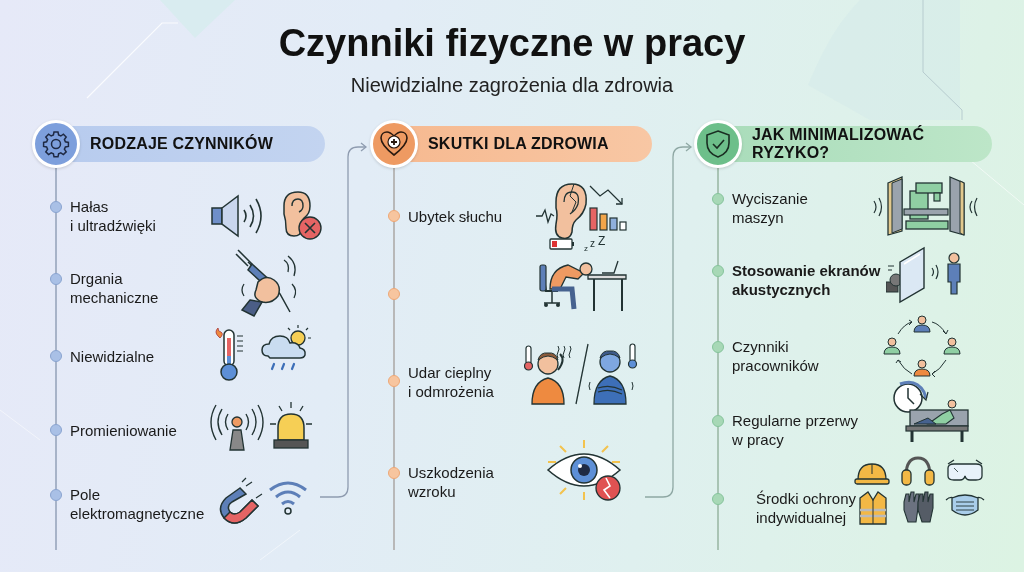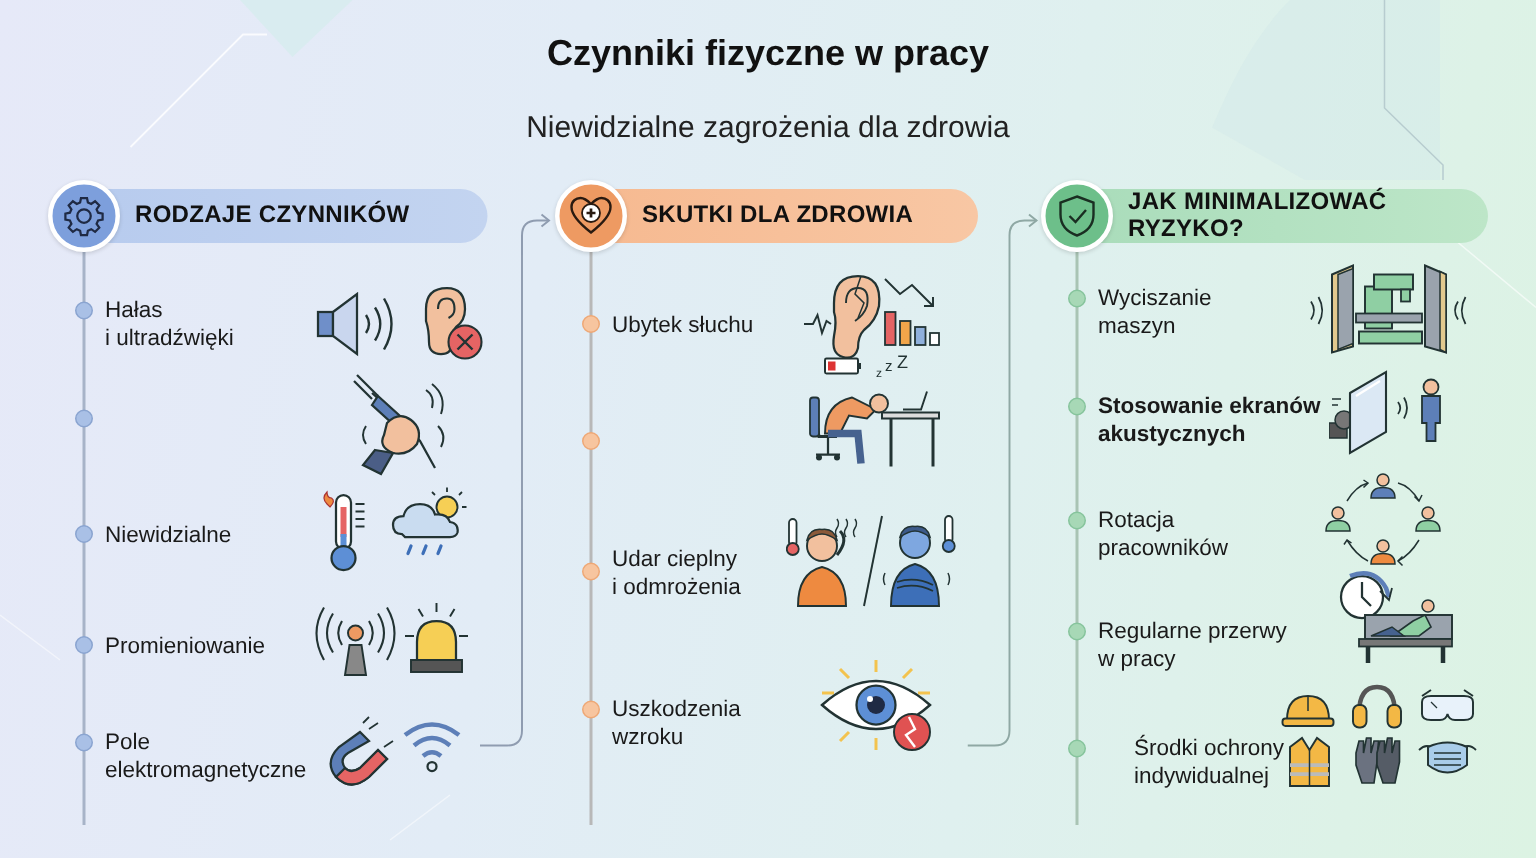--- a/index.html
+++ b/index.html
@@ -6,21 +6,21 @@
   html, body { width: 1024px; height: 572px; overflow: hidden; }
   body {
     font-family: "Liberation Sans", "DejaVu Sans", sans-serif;
     background: linear-gradient(100deg, #e6e9f8 0%, #e2ecf6 35%, #dff0ef 65%, #dcf3e3 100%);
     position: relative;
     color: #1a1a1a;
   }
   .bg-deco { position: absolute; pointer-events: none; }
   .title {
     position: absolute; top: 22px; left: 0; width: 1024px; text-align: center;
-    font-size: 24px; font-weight: 700; color: #111; letter-spacing: 0px;
+    font-size: 38px; font-weight: 700; color: #111; letter-spacing: 0px;
   }
   .subtitle {
     position: absolute; top: 74px; left: 0; width: 1024px; text-align: center;
     font-size: 20px; color: #222;
   }
   .column { position: absolute; top: 120px; height: 440px; }
   .col-1 { left: 32px; width: 300px; }
   .col-2 { left: 370px; width: 290px; }
   .col-3 { left: 694px; width: 300px; }
 
@@ -115,20 +115,22 @@
     <svg class="item-icon" style="left:242px;top:0px" width="50" height="54" viewBox="0 0 50 54">
       <path d="M10,18 Q10,4 24,4 Q36,4 36,18 Q36,26 30,30 Q26,34 27,42 Q27,48 20,48 Q12,48 12,40 Q12,32 10,26 Z" fill="#f2c09e" stroke="#233" stroke-width="1.5"></path>
       <path d="M18,18 Q18,11 24,11 Q29,11 29,18 Q29,22 25,24" fill="none" stroke="#233" stroke-width="1.4"></path>
       <circle cx="36" cy="40" r="11" fill="#e56464" stroke="#233" stroke-width="1.4"></circle>
       <path d="M31,35 L41,45 M41,35 L31,45" stroke="#233" stroke-width="1.6"></path>
     </svg>
   </div>
 
   <div class="item" style="top:140px">
     <div class="dot" style="top: 13px;"></div>
+    <div class="item-label" style="top: 9px;">Drgania
+mechaniczne</div>
     <svg class="item-icon" style="left:196px;top:-14px" width="80" height="72" viewBox="0 0 80 72">
       <path d="M10,4 L24,18" stroke="#233" stroke-width="1.5"></path>
       <path d="M8,8 L20,20" stroke="#233" stroke-width="1.5"></path>
       <path d="M20,16 L40,34 L52,48 L62,66" fill="none" stroke="#233" stroke-width="1.5"></path>
       <path d="M24,18 L46,38 L42,44 L20,24 Z" fill="#5d7fb8" stroke="#233" stroke-width="1.5"></path>
       <path d="M30,36 Q38,28 46,34 Q54,40 50,50 Q44,58 34,56 Q24,52 28,44 Z" fill="#f2c09e" stroke="#233" stroke-width="1.5"></path>
       <path d="M22,54 L34,56 L26,70 L14,64 Z" fill="#4b5e86" stroke="#233" stroke-width="1.5"></path>
       <path d="M56,14 Q62,18 60,26" fill="none" stroke="#233" stroke-width="1.3"></path>
       <path d="M60,10 Q70,18 66,30" fill="none" stroke="#233" stroke-width="1.3"></path>
       <path d="M16,38 Q12,44 16,50" fill="none" stroke="#233" stroke-width="1.3"></path>
@@ -333,21 +335,21 @@
       <path d="M14,16 L38,2 L38,42 L14,56 Z" fill="#dbe8f4" stroke="#233" stroke-width="1.4"></path>
       <path d="M18,18 L34,8" stroke="#fff" stroke-width="1.5"></path>
       <path d="M46,22 Q49,26 46,30 M50,19 Q54,26 50,33" fill="none" stroke="#233" stroke-width="1.2"></path>
       <circle cx="68" cy="12" r="5" fill="#f2c09e" stroke="#233" stroke-width="1.2"></circle>
       <path d="M62,18 H74 V36 H71 V48 H65 V36 H62 Z" fill="#5d7fb8" stroke="#233" stroke-width="1.2"></path>
     </svg>
   </div>
 
   <div class="item" style="top:208px">
     <div class="dot" style="top: 13px;"></div>
-    <div class="item-label" style="top: 9px;">Rotacja
+    <div class="item-label" style="top: 9px;">Czynniki
 pracowników</div>
     <svg class="item-icon" style="left:188px;top:-14px" width="80" height="68" viewBox="0 0 80 68">
       <circle cx="40" cy="6" r="4" fill="#f2c09e" stroke="#233" stroke-width="1"></circle>
       <path d="M32,18 Q32,11 40,11 Q48,11 48,18 Z" fill="#5d7fb8" stroke="#233" stroke-width="1"></path>
       <circle cx="10" cy="28" r="4" fill="#f2c09e" stroke="#233" stroke-width="1"></circle>
       <path d="M2,40 Q2,33 10,33 Q18,33 18,40 Z" fill="#8fcfa3" stroke="#233" stroke-width="1"></path>
       <circle cx="70" cy="28" r="4" fill="#f2c09e" stroke="#233" stroke-width="1"></circle>
       <path d="M62,40 Q62,33 70,33 Q78,33 78,40 Z" fill="#8fcfa3" stroke="#233" stroke-width="1"></path>
       <circle cx="40" cy="50" r="4" fill="#f2c09e" stroke="#233" stroke-width="1"></circle>
       <path d="M32,62 Q32,55 40,55 Q48,55 48,62 Z" fill="#ee8a40" stroke="#233" stroke-width="1"></path>

